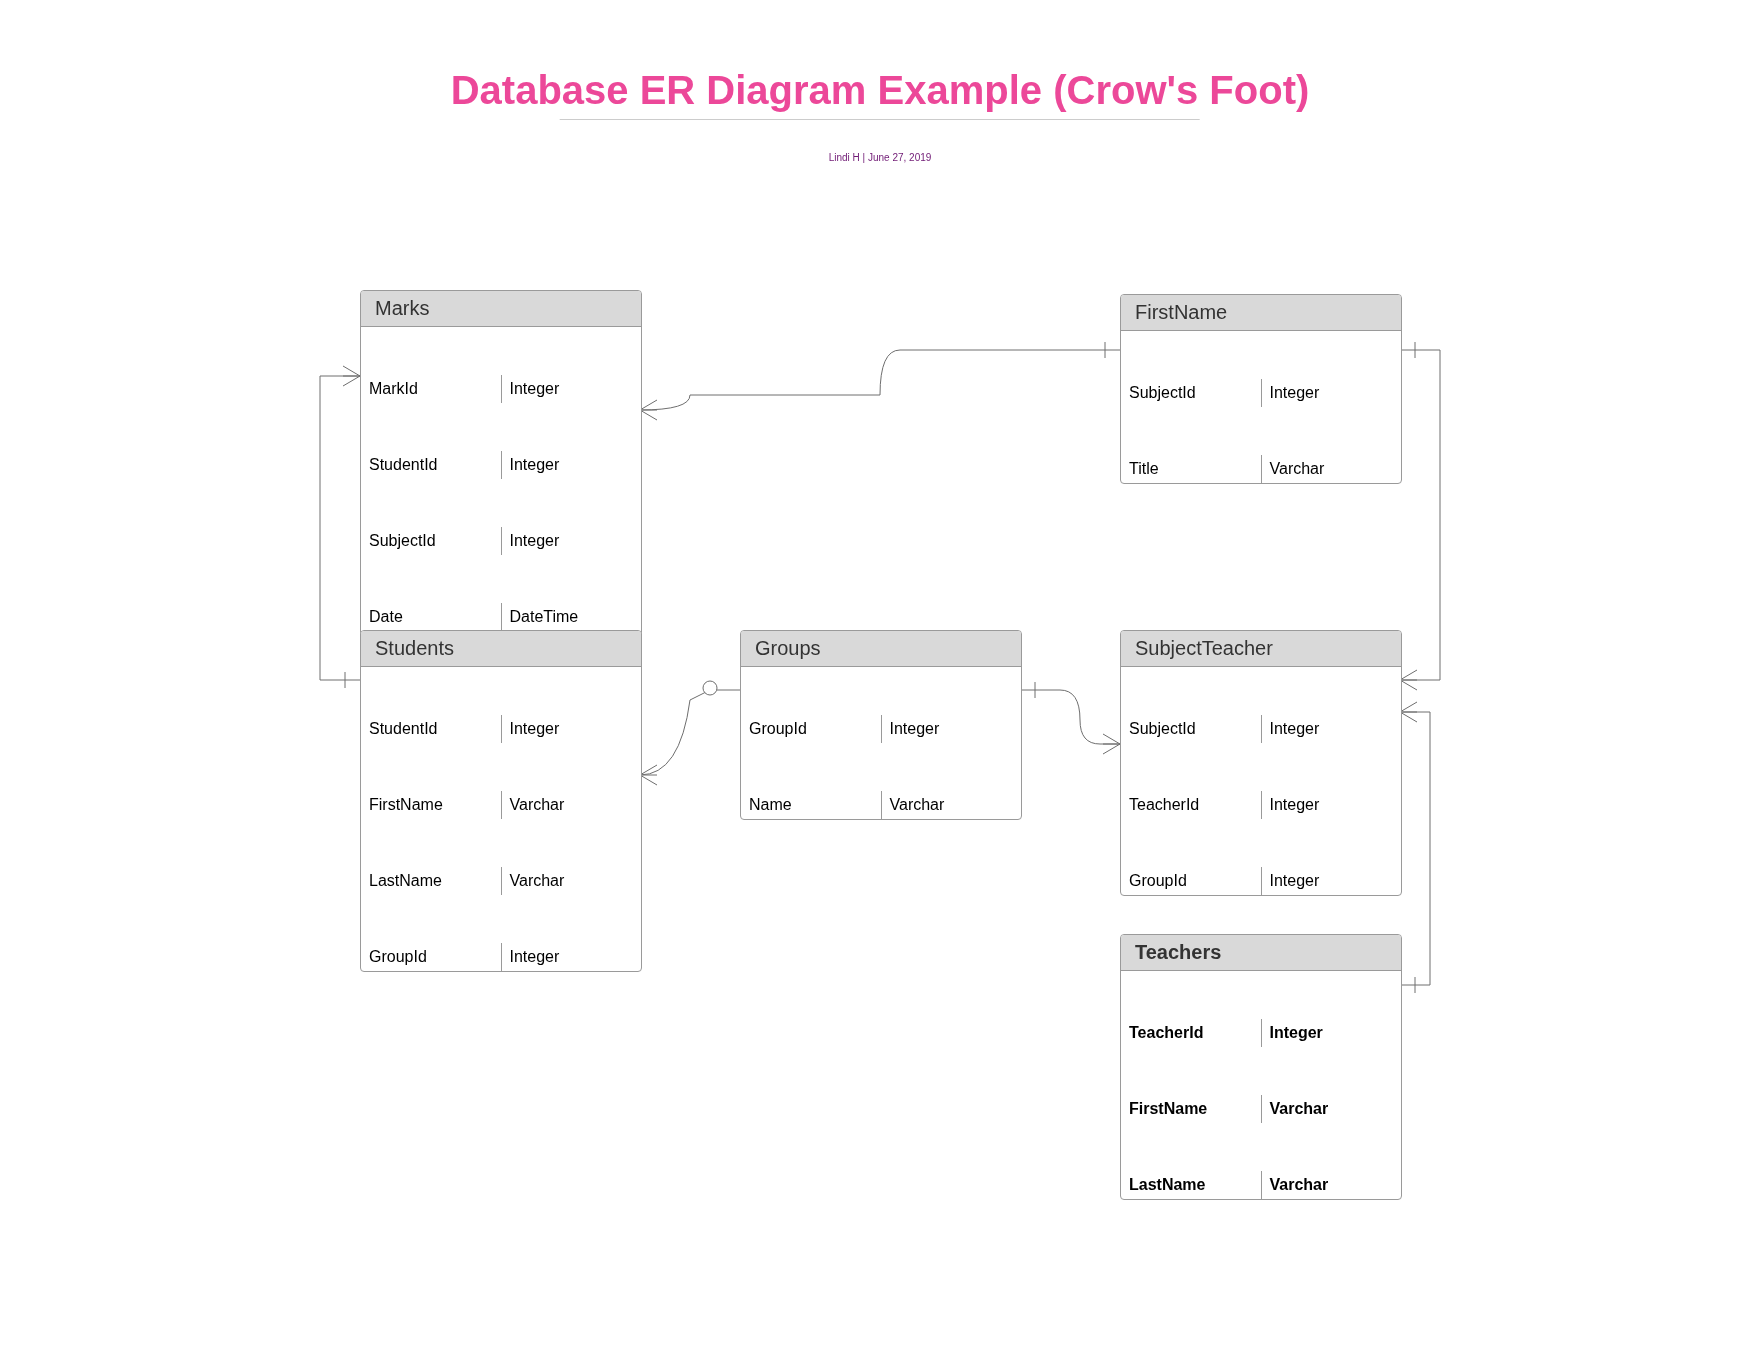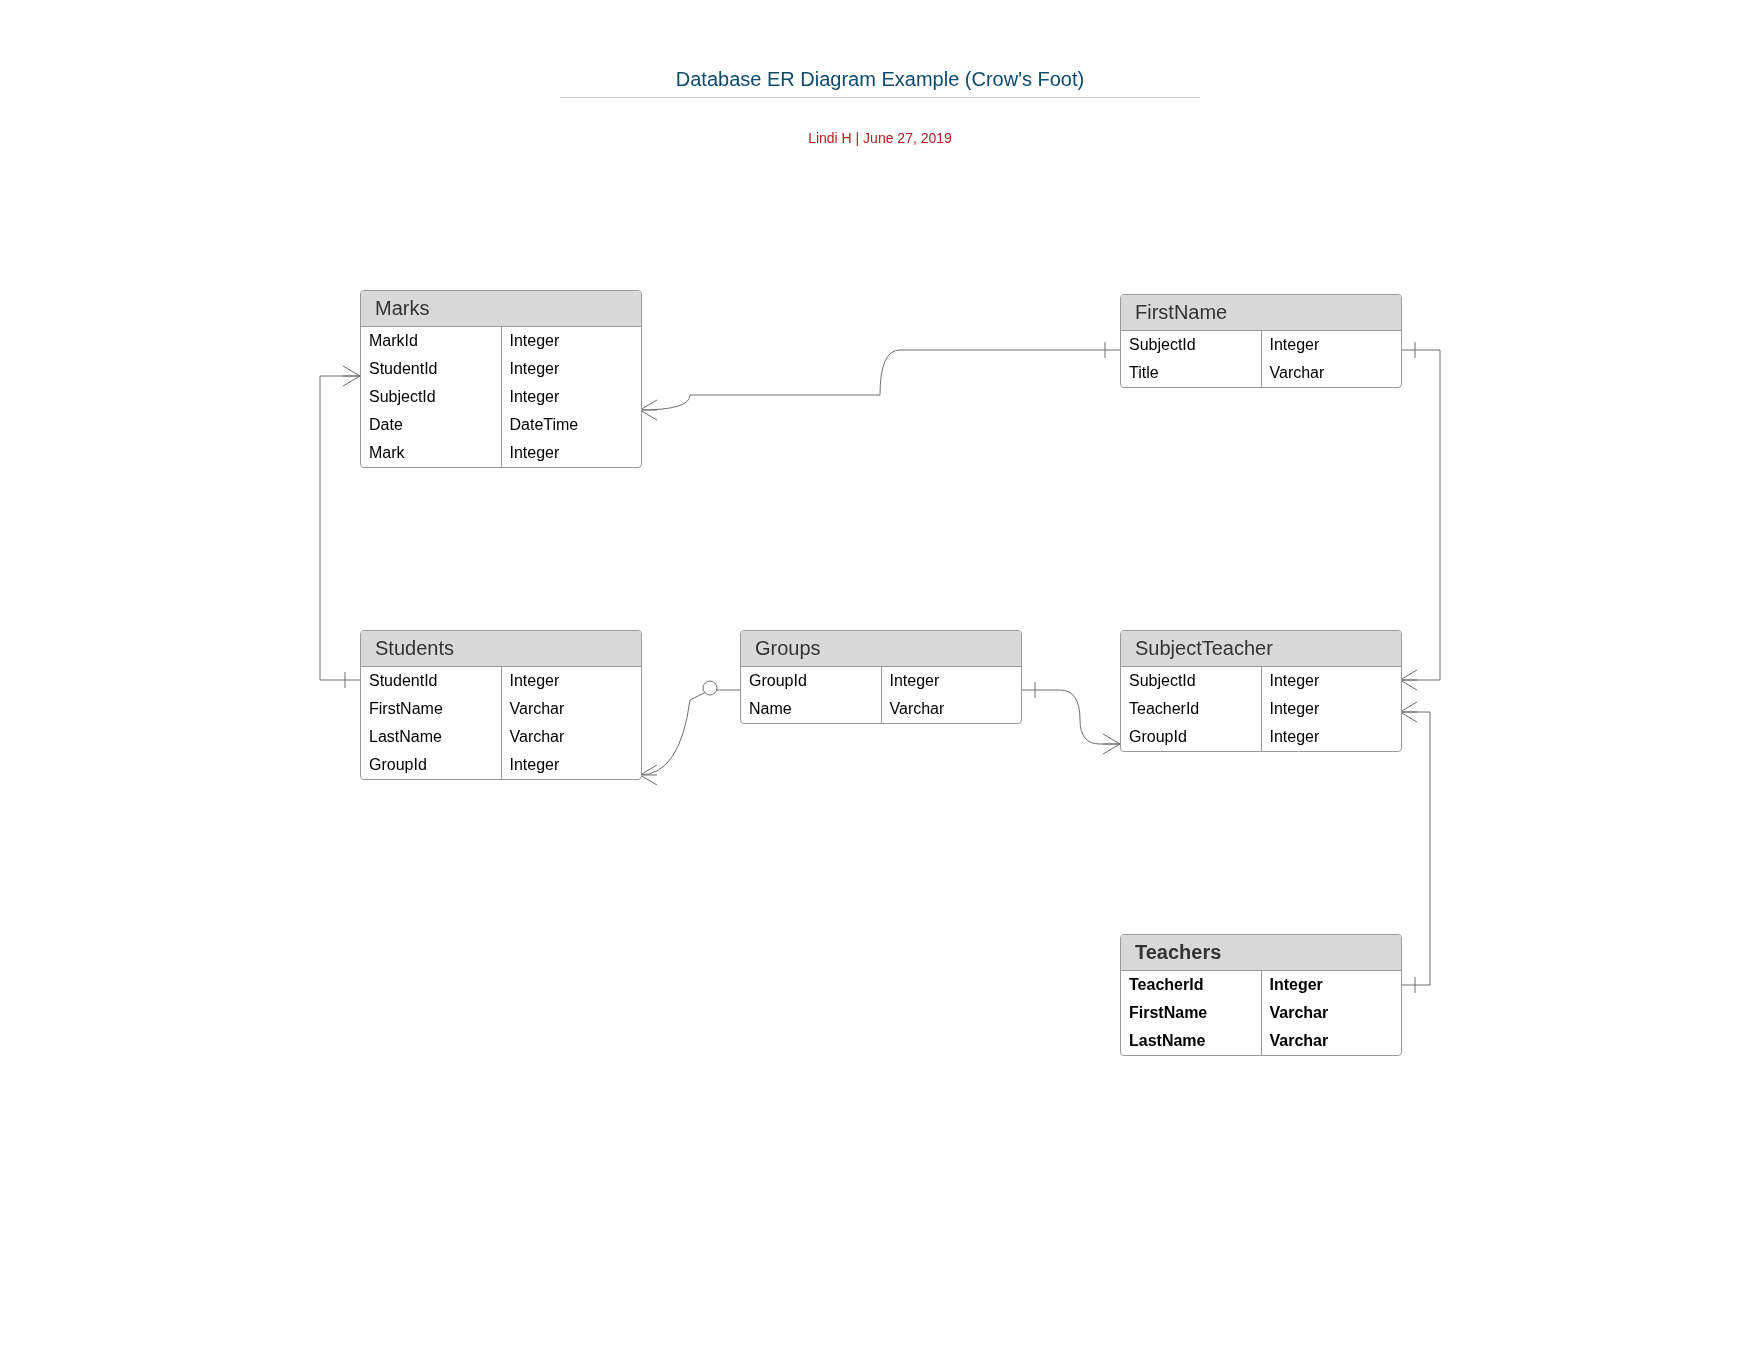--- a/index.html
+++ b/index.html
@@ -1,25 +1,25 @@
 <!DOCTYPE html>
 <html><head>
 <meta charset="utf-8">
 <style>
   html,body{margin:0;padding:0;background:#fff;font-family:Arial,Helvetica,sans-serif;}
   .canvas{position:relative;width:1760px;height:1360px;}
   .title-block{position:absolute;left:50%;transform:translateX(-50%);top:68px;text-align:center;}
-  .title{font-size:20px;font-weight:normal;color:#0c4a6e;}
+  .title{font-size:40px;font-weight:bold;color:#ec4899;}
   .title-rule{width:640px;height:0;border-top:1px solid #ccc;margin:6px auto 4px auto;}
-  .subtitle{font-size:14px;color:#b91c1c;margin-top:32px;}
+  .subtitle{font-size:10px;color:#701a75;margin-top:32px;}
   .entity{position:absolute;border:1px solid #9a9a9a;border-radius:4px;background:#fff;font-size:16px;box-shadow:none;overflow:hidden;}
   .entity-header{background:#d9d9d9;color:#333;padding:6px 14px;font-size:20px;border-bottom:1px solid #9a9a9a;}
   .row{display:flex;}
   .row+.row .cell{border-top:0;}
-  .cell{padding:5px 8px;}
+  .cell{padding:5px 8px;margin-top:48px;}
   .cell.left{width:50%;border-right:1px solid #9a9a9a;}
   .cell.right{width:50%;}
   svg.connectors{position:absolute;top:0;left:0;width:1760px;height:1360px;pointer-events:none;}
 </style>
 </head>
 <body>
 
 <div class="canvas">
 
   <div class="title-block">

